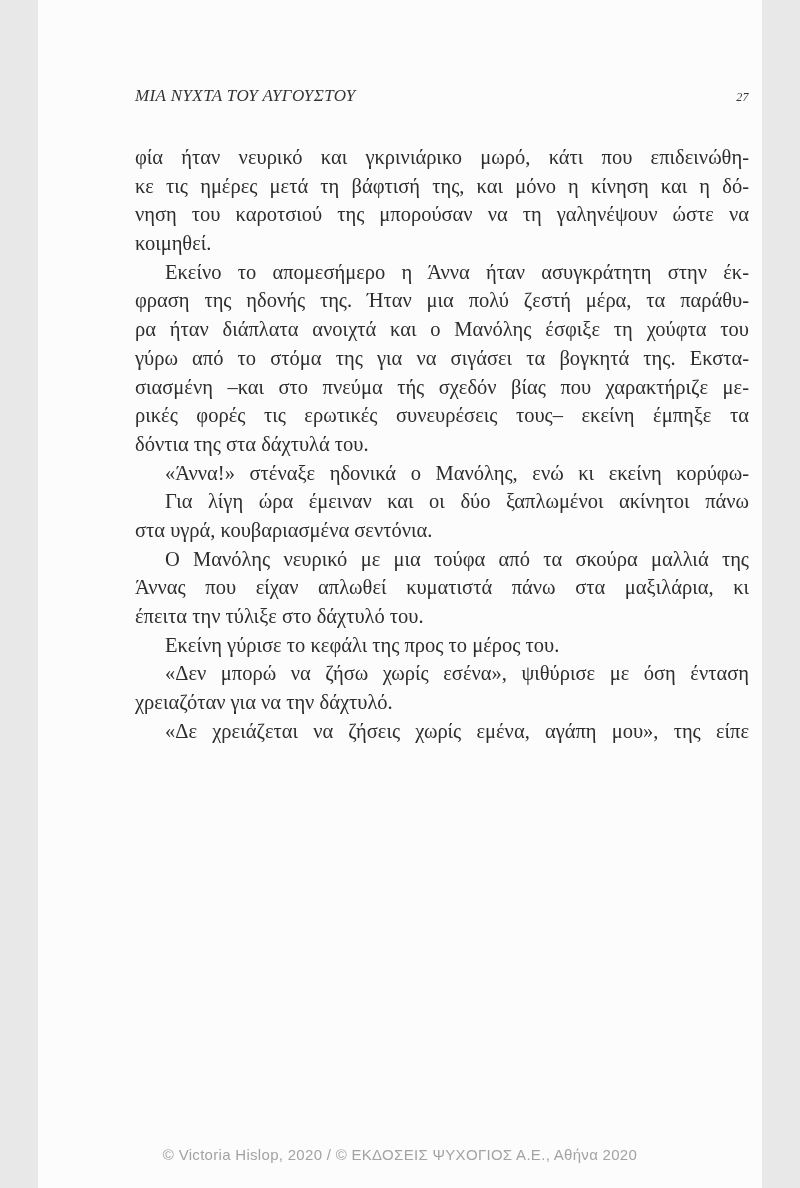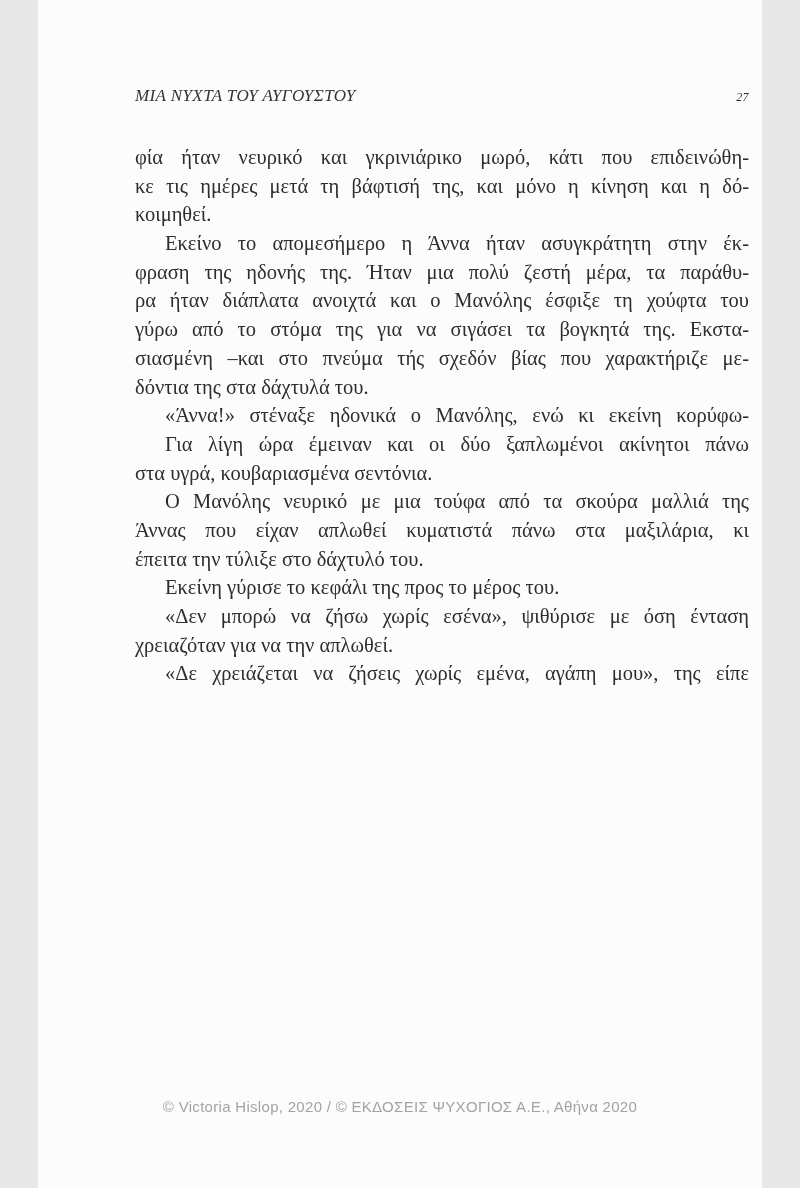--- a/index.html
+++ b/index.html
@@ -43,21 +43,21 @@
     text-align: justify;
     text-align-last: justify;
     color: #2d2d2d;
     font-family: Liberation Serif, serif;
   }
   .text-line.indent { padding-left: 30px; }
   .text-line.para-end { text-align-last: left; white-space: normal; }
   
   .footer {
     position: absolute;
-    top: 1098px;
+    top: 1146px;
     left: 0;
     width: 100%;
     text-align: center;
     font-family: "Liberation Sans", "DejaVu Sans", sans-serif;
     font-size: 15px;
     letter-spacing: 0.3px;
     color: #a3a3a3;
   }
 </style>
 </head>
@@ -67,36 +67,38 @@
 
   <div class="running-header">
     <span class="title">ΜΙΑ ΝΥΧΤΑ ΤΟΥ ΑΥΓΟΥΣΤΟΥ</span>
     <span class="page-num">27</span>
   </div>
 
   <div class="text-block">
 
   <div class="text-line">φία ήταν νευρικό και γκρινιάρικο μωρό, κάτι που επιδεινώθη-</div>
       <div class="text-line">κε τις ημέρες μετά τη βάφτισή της, και μόνο η κίνηση και η δό-</div>
+      <div class="text-line">νηση του καροτσιού της μπορούσαν να τη γαληνέψουν ώστε να</div>
       <div class="text-line para-end">κοιμηθεί.</div>
       <div class="text-line indent">Εκείνο το απομεσήμερο η Άννα ήταν ασυγκράτητη στην έκ-</div>
       <div class="text-line">φραση της ηδονής της. Ήταν μια πολύ ζεστή μέρα, τα παράθυ-</div>
       <div class="text-line">ρα ήταν διάπλατα ανοιχτά και ο Μανόλης έσφιξε τη χούφτα του</div>
       <div class="text-line">γύρω από το στόμα της για να σιγάσει τα βογκητά της. Εκστα-</div>
       <div class="text-line">σιασμένη –και στο πνεύμα τής σχεδόν βίας που χαρακτήριζε με-</div>
+      <div class="text-line">ρικές φορές τις ερωτικές συνευρέσεις τους– εκείνη έμπηξε τα</div>
       <div class="text-line para-end">δόντια της στα δάχτυλά του.</div>
       <div class="text-line indent">«Άννα!» στέναξε ηδονικά ο Μανόλης, ενώ κι εκείνη κορύφω-</div>
       <div class="text-line indent">Για λίγη ώρα έμειναν και οι δύο ξαπλωμένοι ακίνητοι πάνω</div>
       <div class="text-line para-end">στα υγρά, κουβαριασμένα σεντόνια.</div>
       <div class="text-line indent">Ο Μανόλης νευρικό με μια τούφα από τα σκούρα μαλλιά της</div>
       <div class="text-line">Άννας που είχαν απλωθεί κυματιστά πάνω στα μαξιλάρια, κι</div>
       <div class="text-line para-end">έπειτα την τύλιξε στο δάχτυλό του.</div>
       <div class="text-line indent para-end">Εκείνη γύρισε το κεφάλι της προς το μέρος του.</div>
       <div class="text-line indent">«Δεν μπορώ να ζήσω χωρίς εσένα», ψιθύρισε με όση ένταση</div>
-      <div class="text-line para-end">χρειαζόταν για να την απλωθεί.</div>
+      <div class="text-line para-end">χρειαζόταν για να την δάχτυλό.</div>
       <div class="text-line indent">«Δε χρειάζεται να ζήσεις χωρίς εμένα, αγάπη μου», της είπε</div>
     </div>
 
   <div class="footer">
     <span>© Victoria Hislop, 2020 / © ΕΚΔΟΣΕΙΣ ΨΥΧΟΓΙΟΣ Α.Ε., Αθήνα 2020</span>
   </div>
 
 </div>
 
 </body></html>

